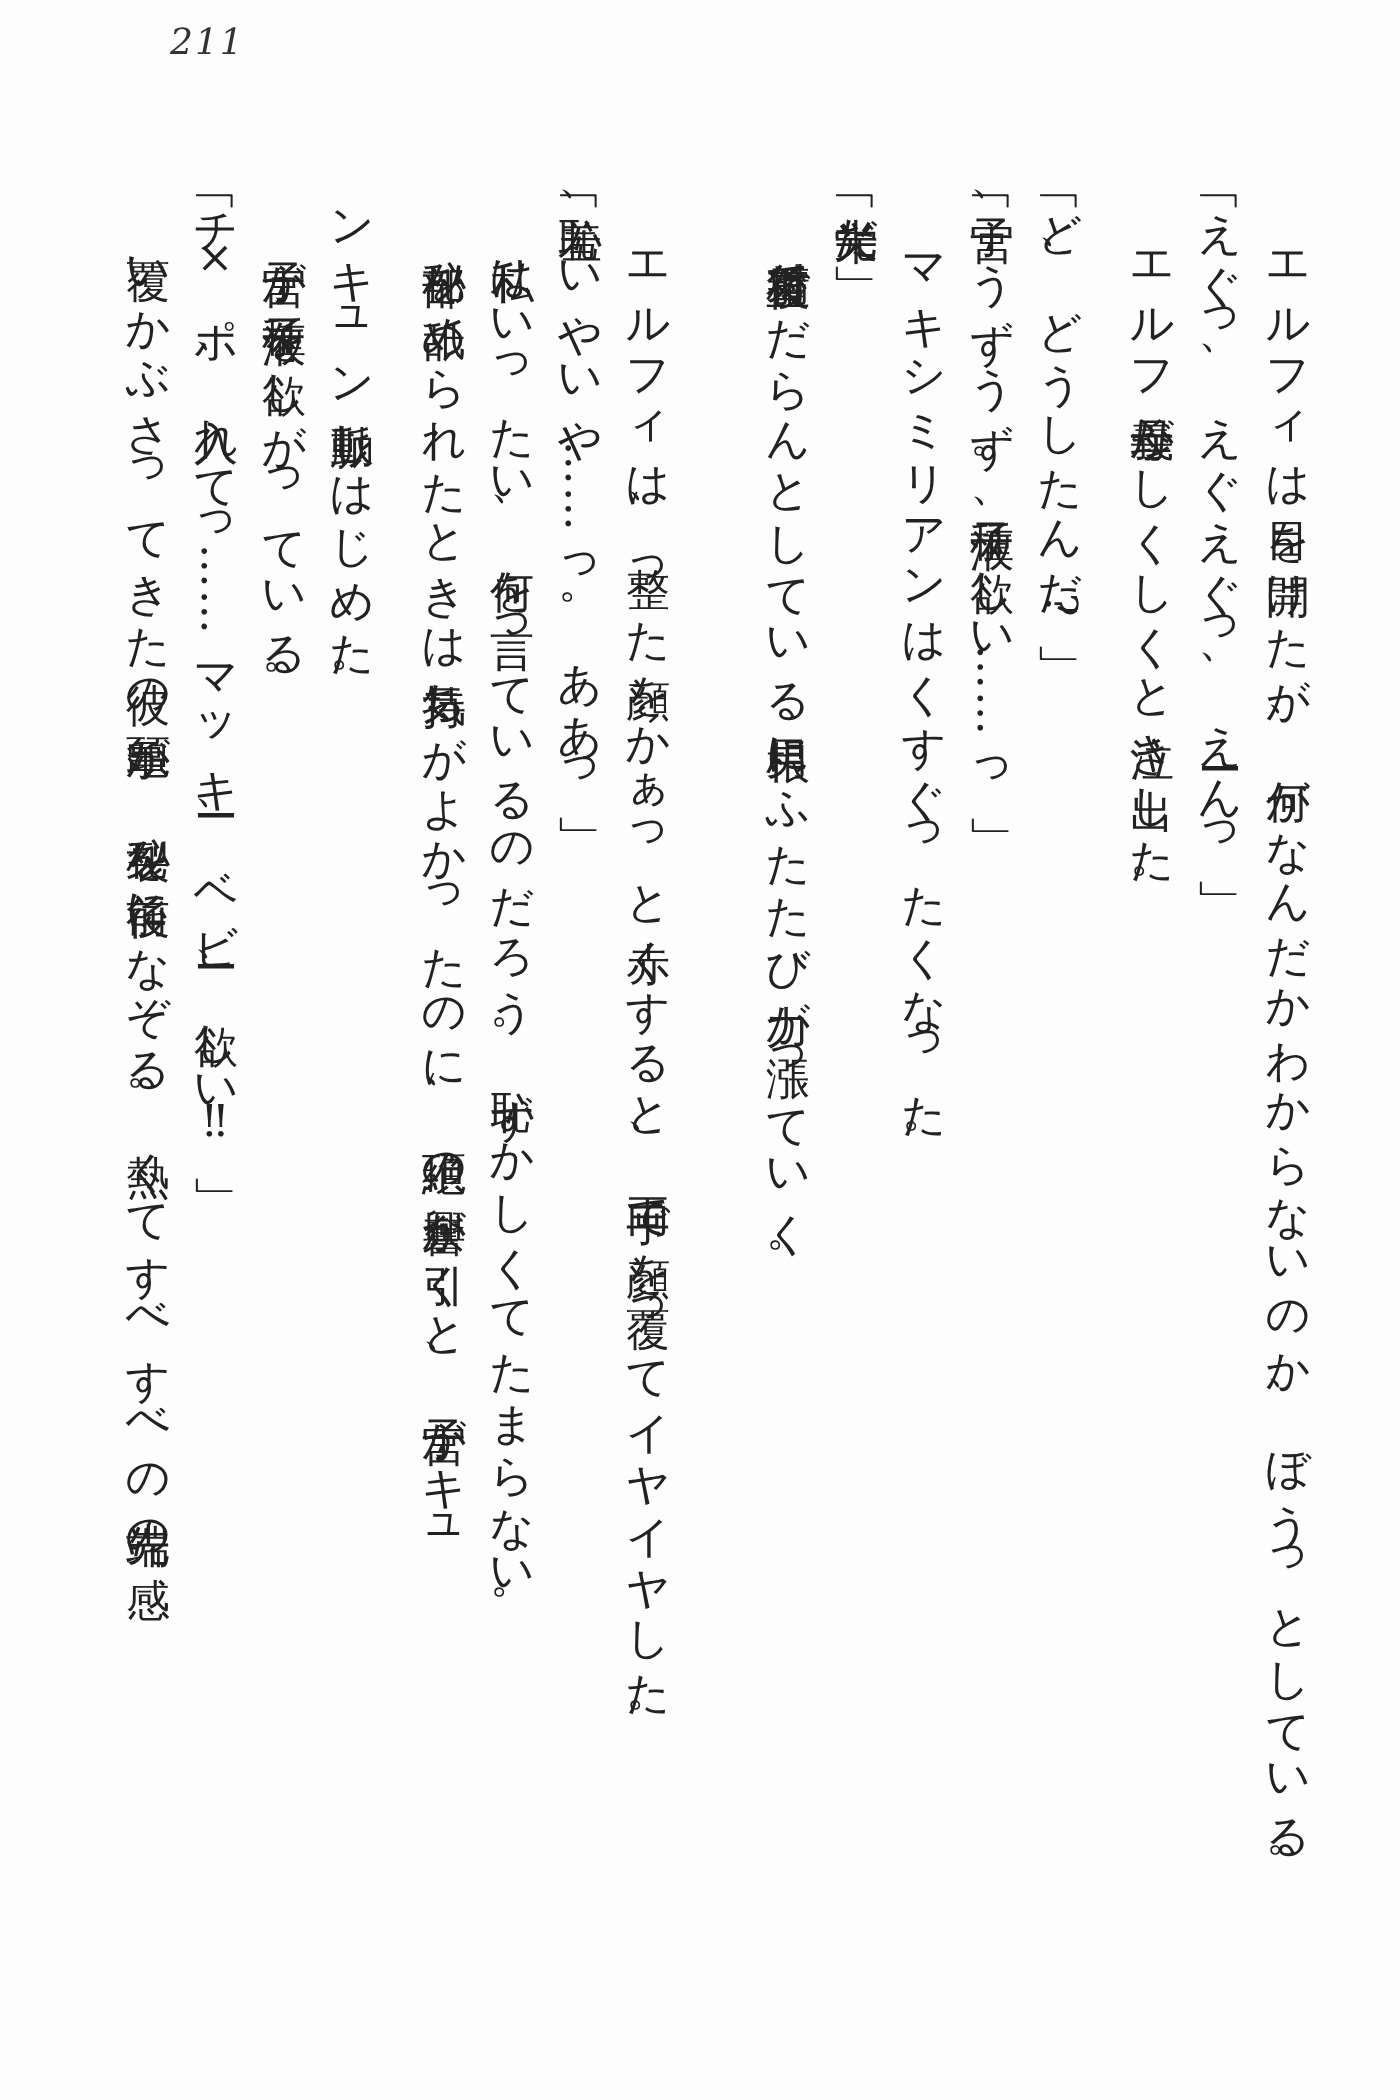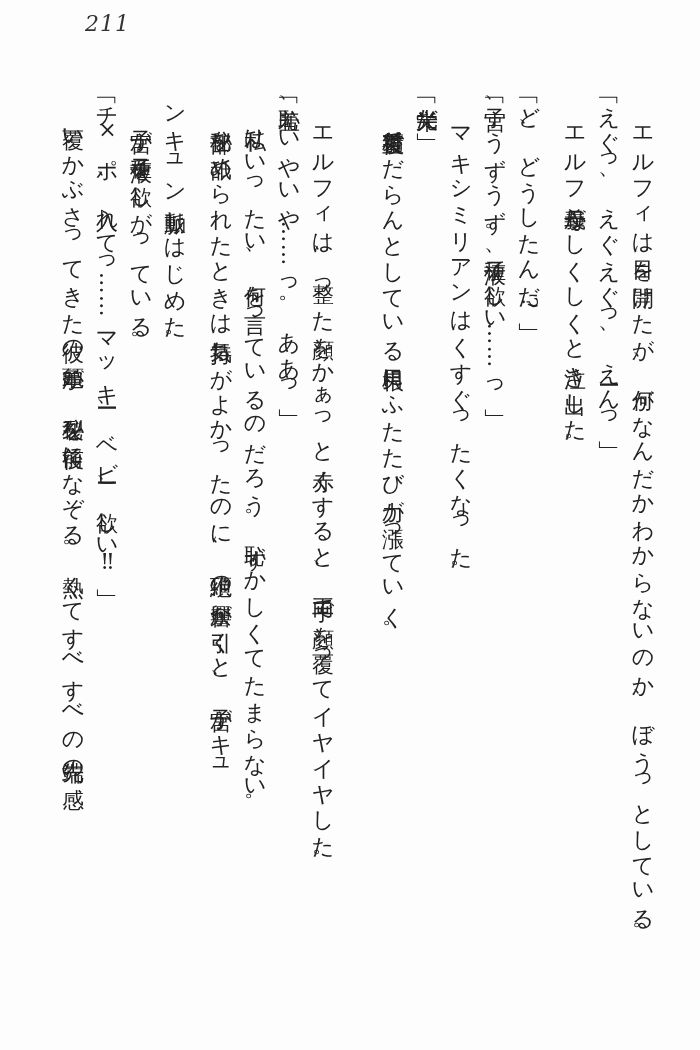--- a/index.html
+++ b/index.html
@@ -12,21 +12,21 @@
     width: 700px;
     height: 1050px;
     background: #fdfdfd;
     overflow: hidden;
     font-family: "DejaVu Serif", "Liberation Serif", serif;
   }
   .page-number {
     position: absolute;
     top: 13px;
     left: 85px;
-    font-size: 22px;
+    font-size: 18px;
     font-style: italic;
     color: #333333;
     letter-spacing: 1px;
     line-height: 1;
   }
   .text-area {
     position: absolute;
     top: 90px;
     right: 40px;
     height: 935px;

